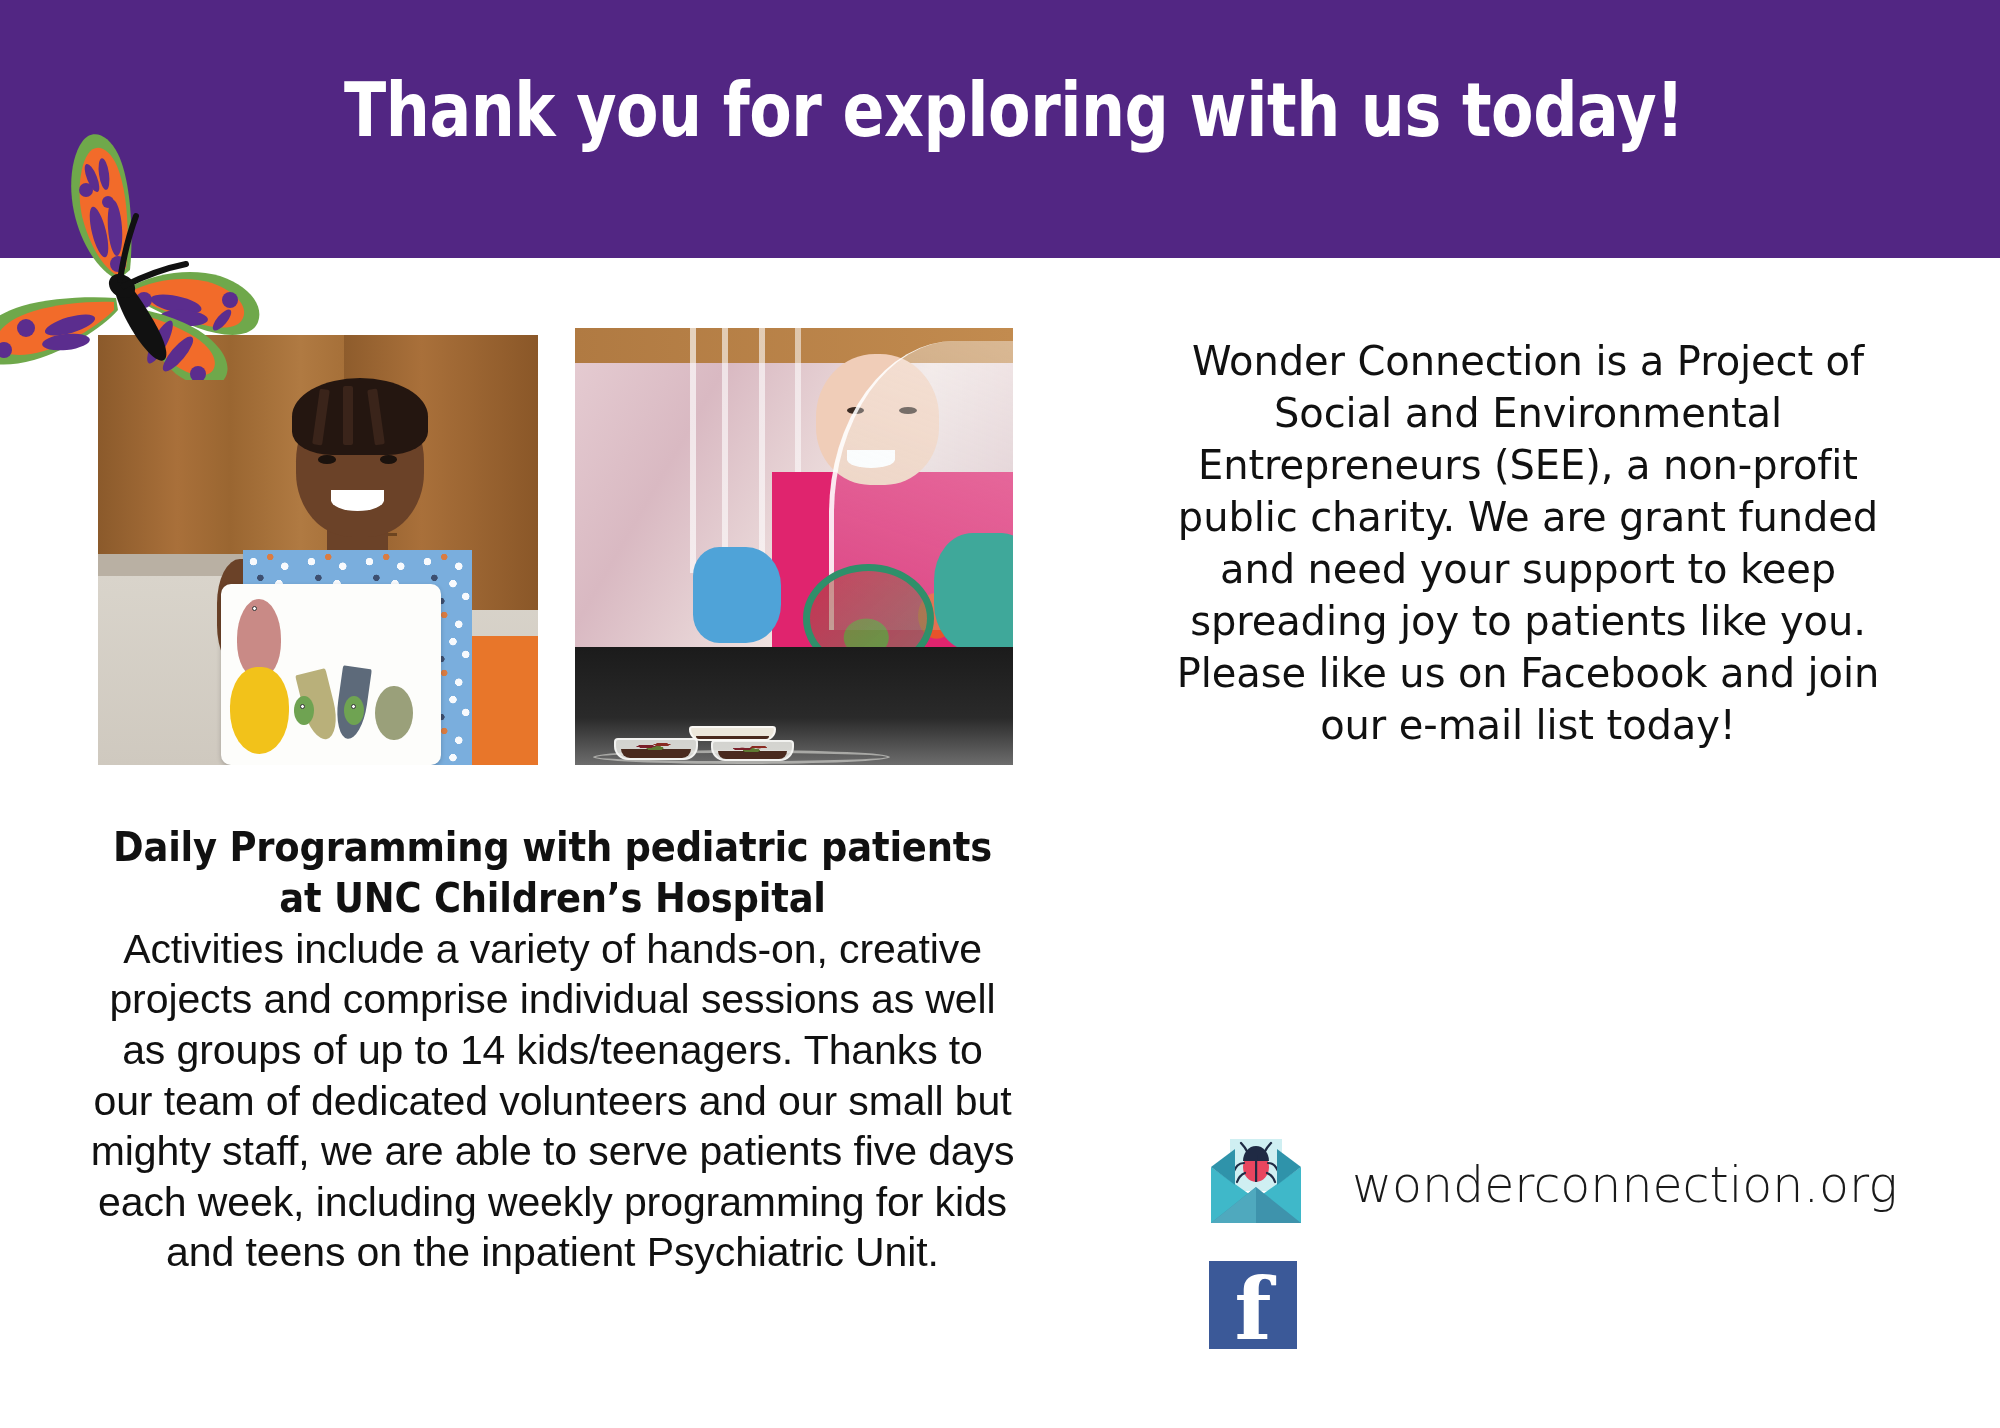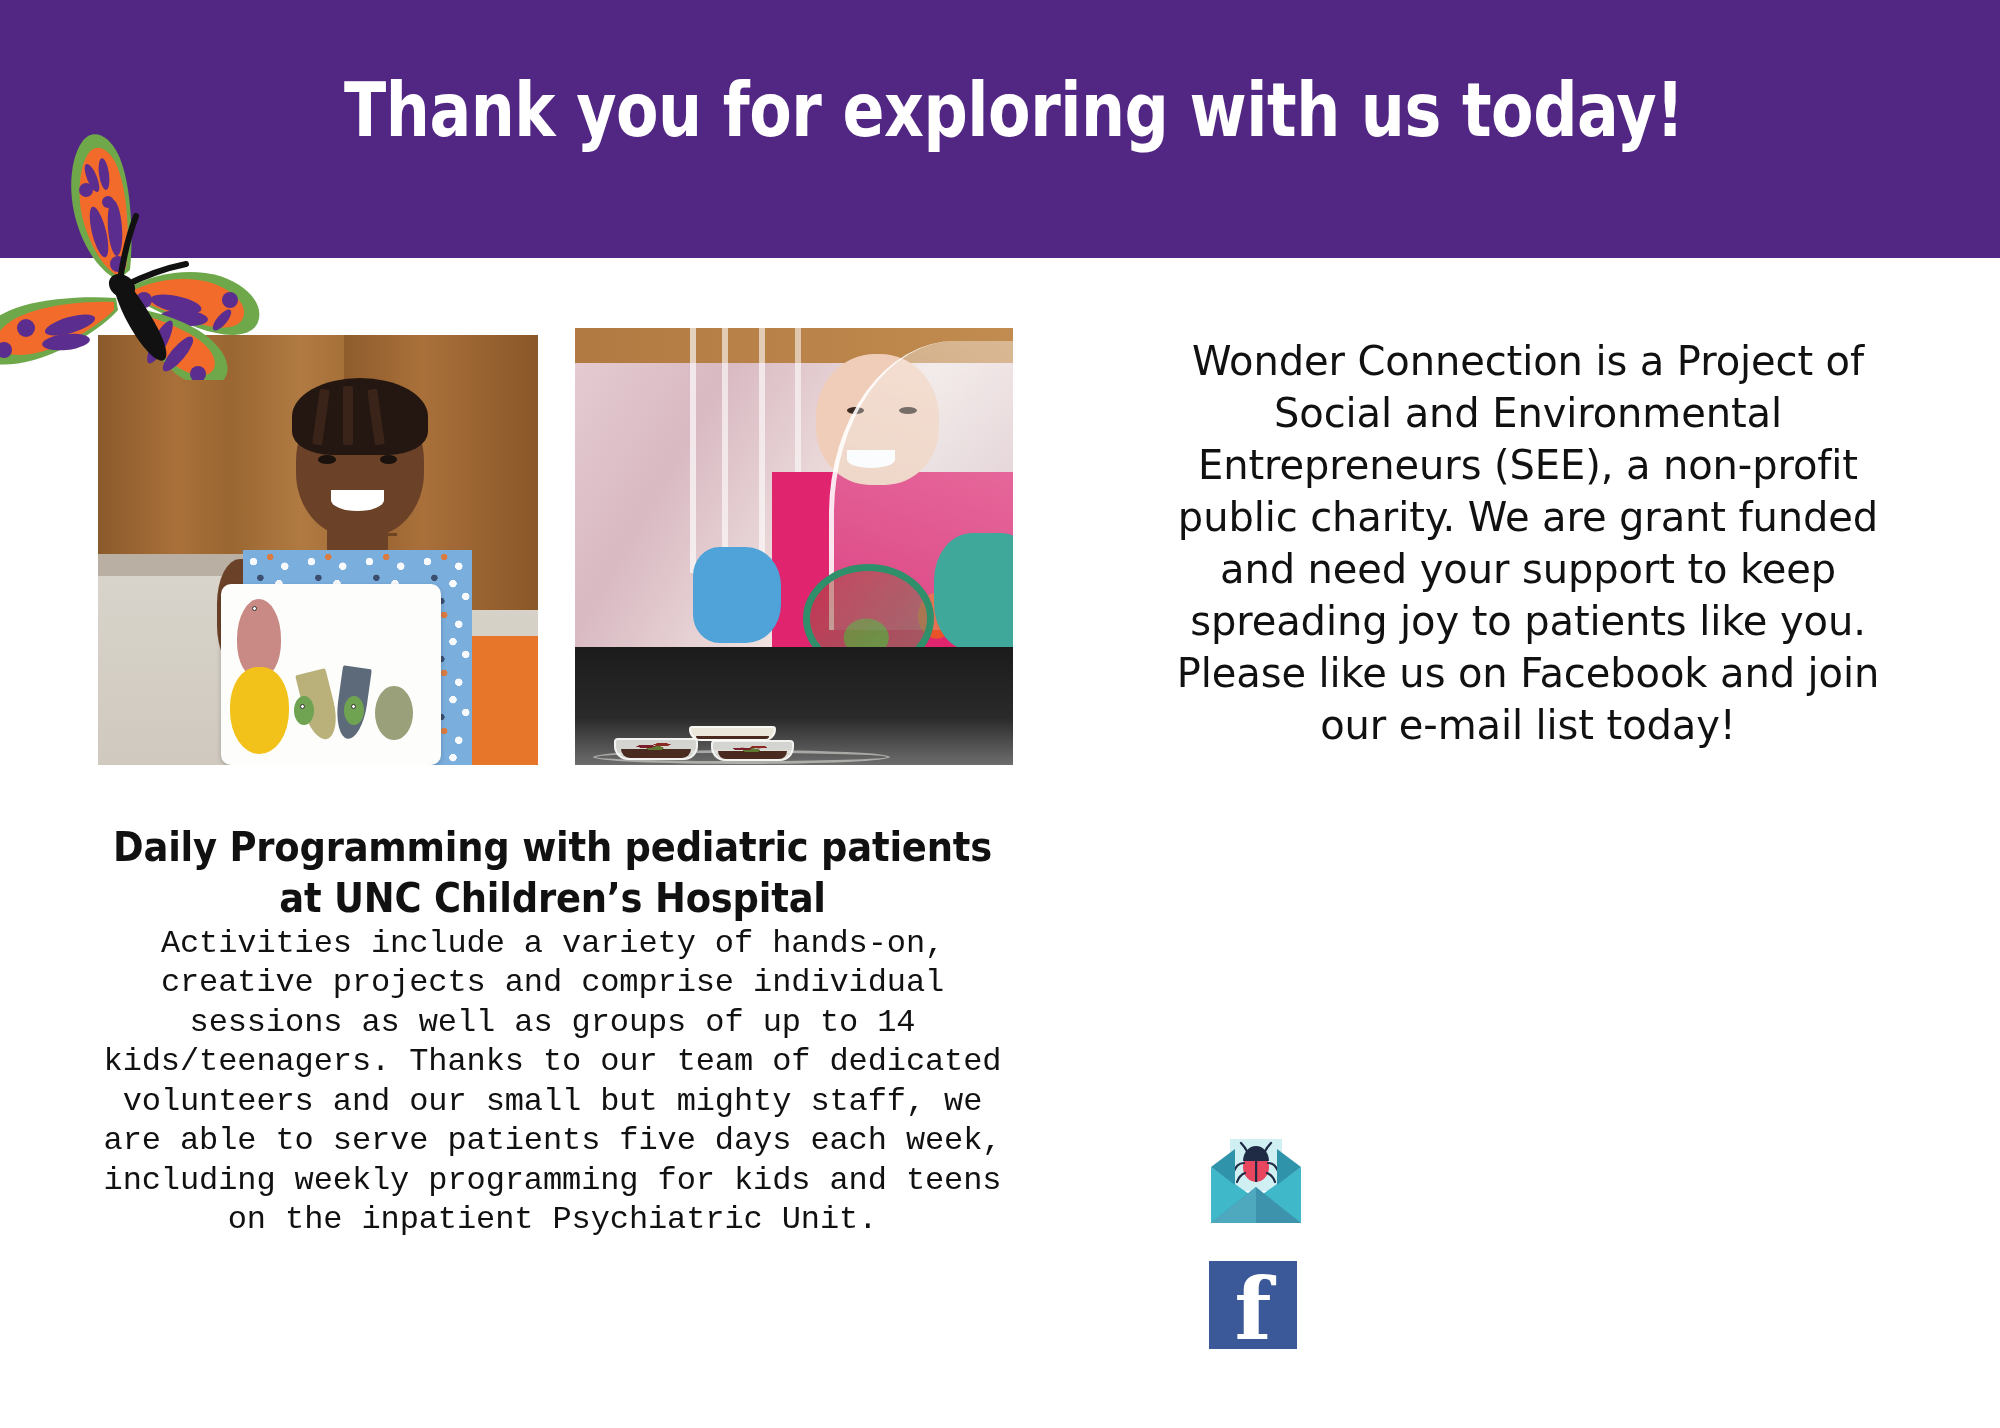--- a/index.html
+++ b/index.html
@@ -166,23 +166,23 @@
     text-align:center;
     color:#111111;
   }
   .left-heading{
     font-size:41px; font-weight:bold; line-height:1.24;
     letter-spacing:-0.2px;
     font-family:"DejaVu Sans Condensed","Liberation Sans",sans-serif;
     text-align:center;
   }
   .left-body{
-    font-size:32px; font-weight:400; line-height:1.235;
+    font-size:41px; font-weight:400; line-height:1.235;
     letter-spacing:-0.1px;
-    font-family:Liberation Mono, monospace;
+    font-family:Liberation Sans, sans-serif;
   }
 
   
   .right-col{
     position:absolute;
     left:1168px; top:335px; width:720px;
     text-align:center;
     color:#111111;
   }
   .right-para{
@@ -371,20 +371,21 @@
         </g>
 
         <path d="M6 30 L6 86 L96 86 L96 30 L51 62 Z" fill="#3FB8C9"></path>
         <path d="M6 30 L30 12 L30 48 Z" fill="#2F93AA"></path>
         <path d="M96 30 L72 12 L72 48 Z" fill="#2F93AA"></path>
 
         <path d="M6 86 L51 50 L96 86 Z" fill="#3E93AC"></path>
         <path d="M6 86 L51 50 L51 86 Z" fill="#4FA9BE"></path>
       </svg>
     </div>
+    <div class="contact-label">wonderconnection.org</div>
   </div>
 
   <div class="contact-row">
     <div class="contact-icon" style="display:flex;align-items:center;">
       <div class="fb-tile">
         <div class="fb-f">f</div>
       </div>
     </div>
   </div>
 

